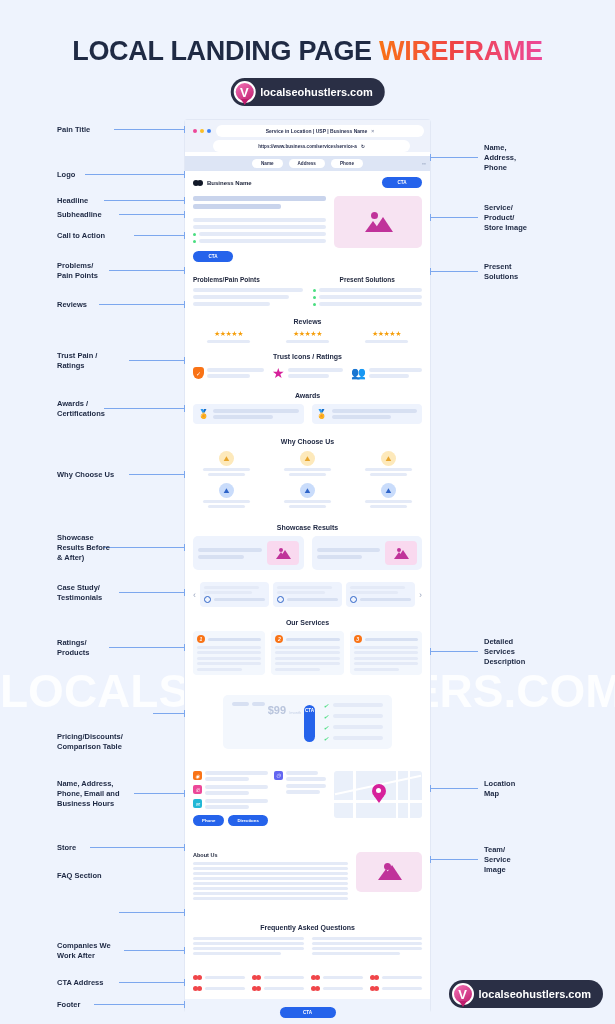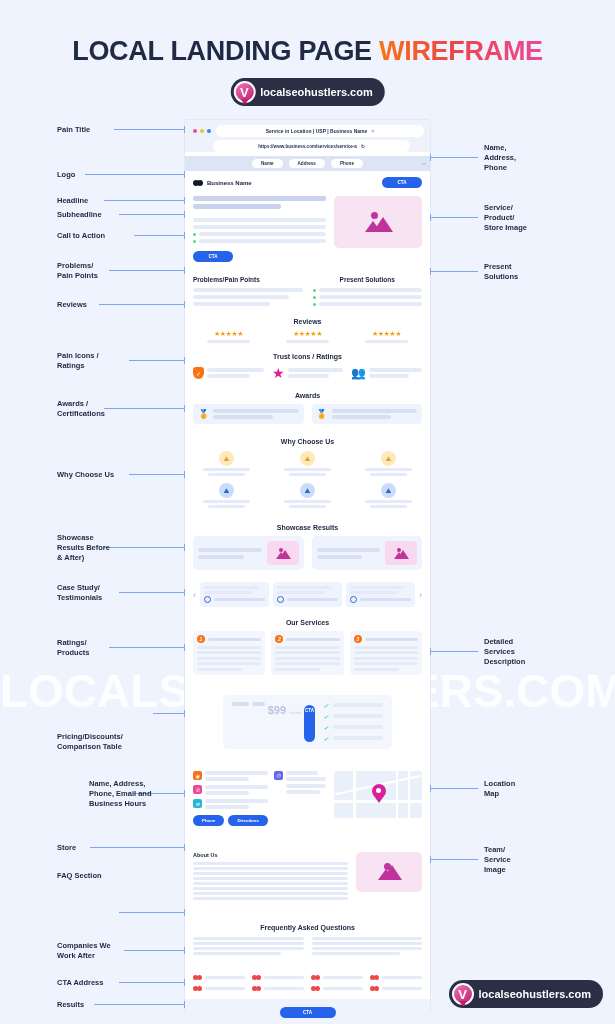--- a/index.html
+++ b/index.html
@@ -717,21 +717,21 @@
     <div class="lbl" style="left: 57px; top: 231px;">Call to Action</div>
     <div class="leader" style="left: 133.6px; top: 235.1px; width: 51.4px;"></div>
     <div class="tick" style="left: 184px; top: 232.1px; height: 7px;"></div>
     <div class="lbl" style="left: 57px; top: 261px;">Problems/
 Pain Points</div>
     <div class="leader" style="left: 109.1px; top: 270.2px; width: 75.9px;"></div>
     <div class="tick" style="left: 184px; top: 267.2px; height: 7px;"></div>
     <div class="lbl" style="left: 57px; top: 300px;">Reviews</div>
     <div class="leader" style="left: 99.3px; top: 304.1px; width: 85.7px;"></div>
     <div class="tick" style="left: 184px; top: 301.1px; height: 7px;"></div>
-    <div class="lbl" style="left: 57px; top: 351px;">Pain Icons /
+    <div class="lbl" style="left: 57px; top: 351px;">Trust Pain /
 Ratings</div>
     <div class="leader" style="left: 128.7px; top: 360.2px; width: 56.3px;"></div>
     <div class="tick" style="left: 184px; top: 357.2px; height: 7px;"></div>
     <div class="lbl" style="left: 57px; top: 399px;">Awards /
 Certifications</div>
     <div class="leader" style="left: 104.2px; top: 408.2px; width: 80.8px;"></div>
     <div class="tick" style="left: 184px; top: 405.2px; height: 7px;"></div>
     <div class="lbl" style="left: 57px; top: 470px;">Why Choose Us</div>
     <div class="leader" style="left: 128.7px; top: 474.1px; width: 56.3px;"></div>
     <div class="tick" style="left: 184px; top: 471.1px; height: 7px;"></div>
@@ -745,39 +745,39 @@
     <div class="leader" style="left: 118.9px; top: 592.2px; width: 66.1px;"></div>
     <div class="tick" style="left: 184px; top: 589.2px; height: 7px;"></div>
     <div class="lbl" style="left: 57px; top: 638px;">Ratings/
 Products</div>
     <div class="leader" style="left: 109.1px; top: 647.2px; width: 75.9px;"></div>
     <div class="tick" style="left: 184px; top: 644.2px; height: 7px;"></div>
     <div class="lbl" style="left: 57px; top: 704px; margin-top: 28px;">Pricing/Discounts/
 Comparison Table</div>
     <div class="leader" style="left: 153.2px; top: 713.2px; width: 31.8px;"></div>
     <div class="tick" style="left: 184px; top: 710.2px; height: 7px;"></div>
-    <div class="lbl" style="left: 57px; top: 779px; margin-left: 32px;">Name, Address,
+    <div class="lbl" style="left: 57px; top: 779px;">Name, Address,
 Phone, Email and
 Business Hours</div>
     <div class="leader" style="left: 133.6px; top: 793.3px; width: 51.4px;"></div>
     <div class="tick" style="left: 184px; top: 790.3px; height: 7px;"></div>
     <div class="lbl" style="left: 57px; top: 843px;">Store</div>
     <div class="leader" style="left: 89.5px; top: 847.1px; width: 95.5px;"></div>
     <div class="tick" style="left: 184px; top: 844.1px; height: 7px;"></div>
     <div class="lbl" style="left: 57px; top: 871px;">FAQ Section</div>
     <div class="leader" style="left: 118.9px; top: 912.1px; width: 66.1px;"></div>
     <div class="tick" style="left: 184px; top: 909.1px; height: 7px;"></div>
     <div class="lbl" style="left: 57px; top: 941px;">Companies We
 Work After</div>
     <div class="leader" style="left: 123.8px; top: 950.2px; width: 61.2px;"></div>
     <div class="tick" style="left: 184px; top: 947.2px; height: 7px;"></div>
     <div class="lbl" style="left: 57px; top: 978px;">CTA Address</div>
     <div class="leader" style="left: 118.9px; top: 982.1px; width: 66.1px;"></div>
     <div class="tick" style="left: 184px; top: 979.1px; height: 7px;"></div>
-    <div class="lbl" style="left: 57px; top: 1000px;">Results</div>
+    <div class="lbl" style="left: 57px; top: 1000px;">Footer</div>
     <div class="leader" style="left: 94.4px; top: 1004.1px; width: 90.6px;"></div>
     <div class="tick" style="left: 184px; top: 1001.1px; height: 7px;"></div>
     <div class="lbl right" style="left: 484px; top: 143px;">Name,
 Address,
 Phone</div>
     <div class="leader" style="left: 430px; top: 157.3px; width: 48px;"></div>
     <div class="tick" style="left: 430px; top: 154.3px; height: 7px;"></div>
     <div class="lbl right" style="left: 484px; top: 203px;">Service/
 Product/
 Store Image</div>

